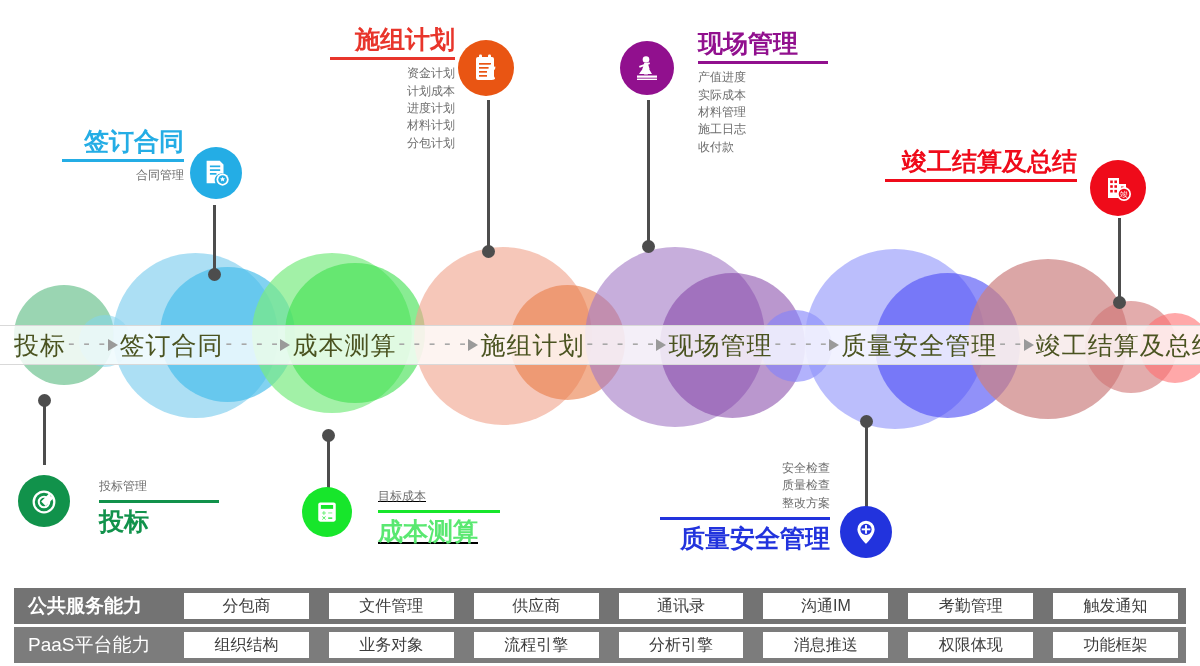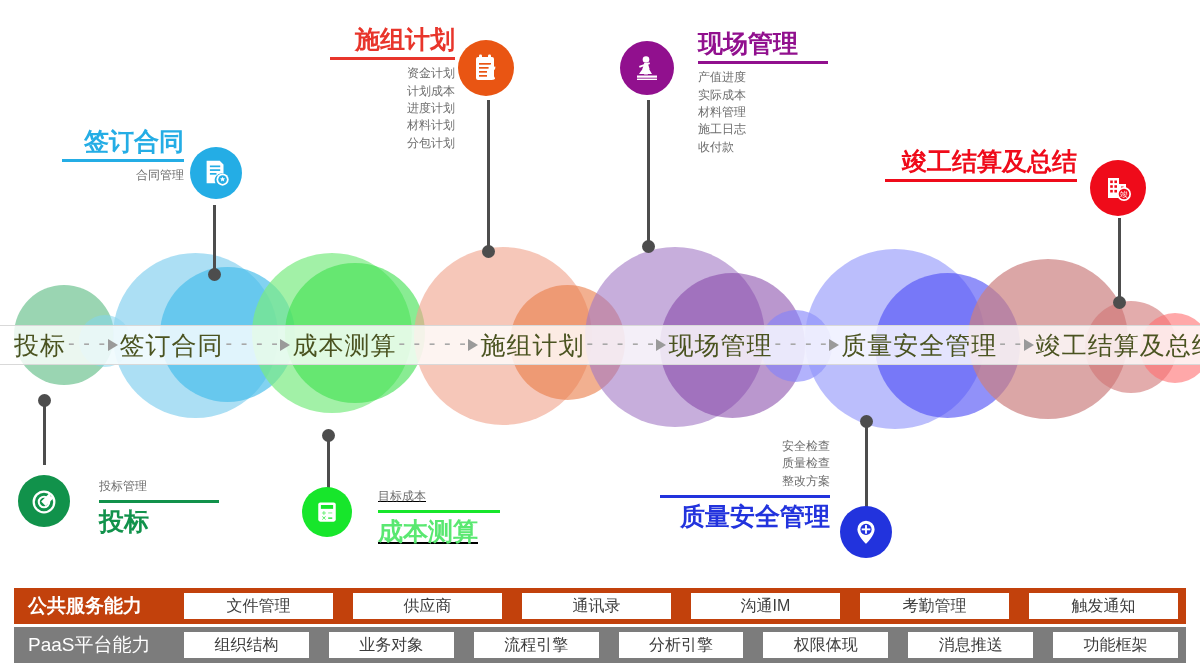--- a/index.html
+++ b/index.html
@@ -123,21 +123,21 @@
   
   #capability {
     position: absolute;
     left: 14px; top: 588px;
     width: 1172px;
   }
   .cap-row {
     display: flex;
     align-items: center;
     height: 36px;
-    background: #c2410c;
+    background: #737373;
     margin-bottom: 3px;
   }
   .cap-row.row2 { background: #7c7c7c; }
   .cap-label {
     width: 170px;
     flex: 0 0 170px;
     color: #ffffff;
     font-size: 19px;
     padding-left: 14px;
     box-sizing: border-box;
@@ -350,55 +350,56 @@
       <text x="12.6" y="25.6" font-size="7.4" fill="#17e62b" text-anchor="middle" font-family="DejaVu Sans, sans-serif">×</text>
       <text x="19.6" y="25.6" font-size="7.4" fill="#17e62b" text-anchor="middle" font-family="DejaVu Sans, sans-serif">=</text>
     </svg>
   </div>
   <div class="callout t-left" style="left:378px; top:488px; width:122px;text-decoration:underline;">
     <div class="sub">目标成本</div>
     <div class="rule" style="background:#17e62b;"></div>
     <div class="title" style="color:#5ae871;">成本测算</div>
   </div>
 
-  <div class="callout t-right" style="left:660px; top:438px; width:170px;">
+  <div class="callout t-right" style="left:660px; top:460px; width:170px;">
     <div class="sub">安全检查</div>
     <div class="sub">质量检查</div>
     <div class="sub">整改方案</div>
     <div class="rule" style="background:#2233dd;"></div>
     <div class="title" style="color:#2233dd;">质量安全管理</div>
   </div>
   <div class="icon-circle" style="left:840px; top:506px; width:52px; height:52px; background:#2233dd;">
     <svg width="30" height="30" viewBox="0 0 32 32" aria-hidden="true">
       <path fill="#fff" d="M16 4a9.2 9.2 0 0 0-9.2 9.2c0 6.4 9.2 15.4 9.2 15.4s9.2-9 9.2-15.4A9.2 9.2 0 0 0 16 4z"></path>
       <circle cx="16" cy="13.2" r="6" fill="#2233dd"></circle>
       <rect x="15" y="8.6" width="2" height="9.2" fill="#fff"></rect>
       <rect x="11.4" y="12.2" width="9.2" height="2" fill="#fff"></rect>
     </svg>
   </div>
 
   <div id="capability">
     <div class="cap-row row1">
       <div class="cap-label">公共服务能力</div>
       <div class="cap-cells">
+        <div class="cap-cell">分包商</div>
         <div class="cap-cell">文件管理</div>
         <div class="cap-cell">供应商</div>
         <div class="cap-cell">通讯录</div>
         <div class="cap-cell">沟通IM</div>
         <div class="cap-cell">考勤管理</div>
         <div class="cap-cell">触发通知</div>
       </div>
     </div>
     <div class="cap-row row2">
       <div class="cap-label">PaaS平台能力</div>
       <div class="cap-cells">
         <div class="cap-cell">组织结构</div>
         <div class="cap-cell">业务对象</div>
         <div class="cap-cell">流程引擎</div>
         <div class="cap-cell">分析引擎</div>
+        <div class="cap-cell">消息推送</div>
         <div class="cap-cell">权限体现</div>
-        <div class="cap-cell">消息推送</div>
         <div class="cap-cell">功能框架</div>
       </div>
     </div>
   </div>
 
 </div>
 
 </body></html>

